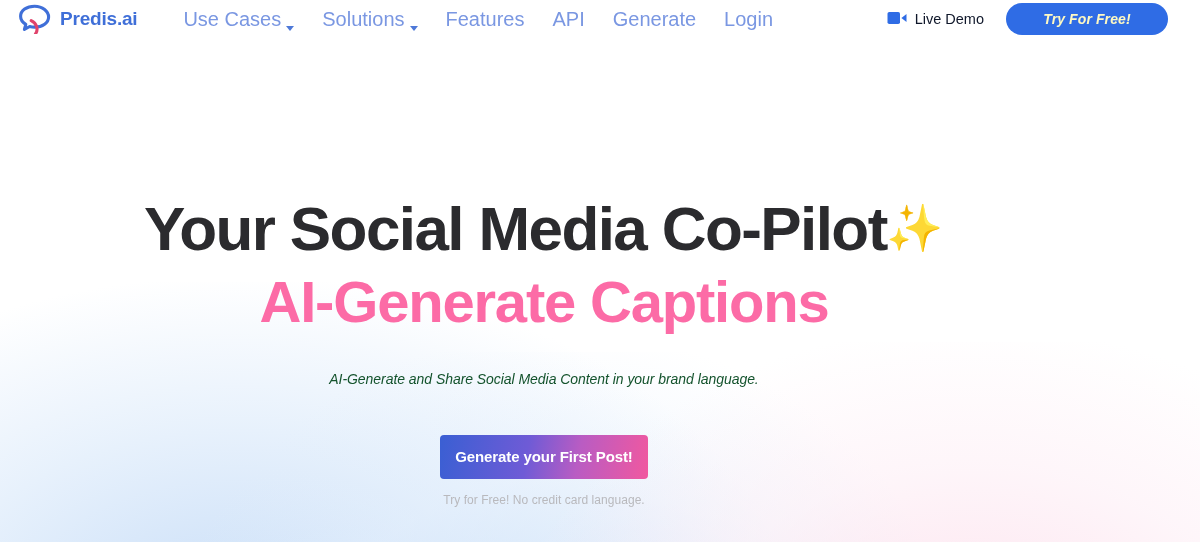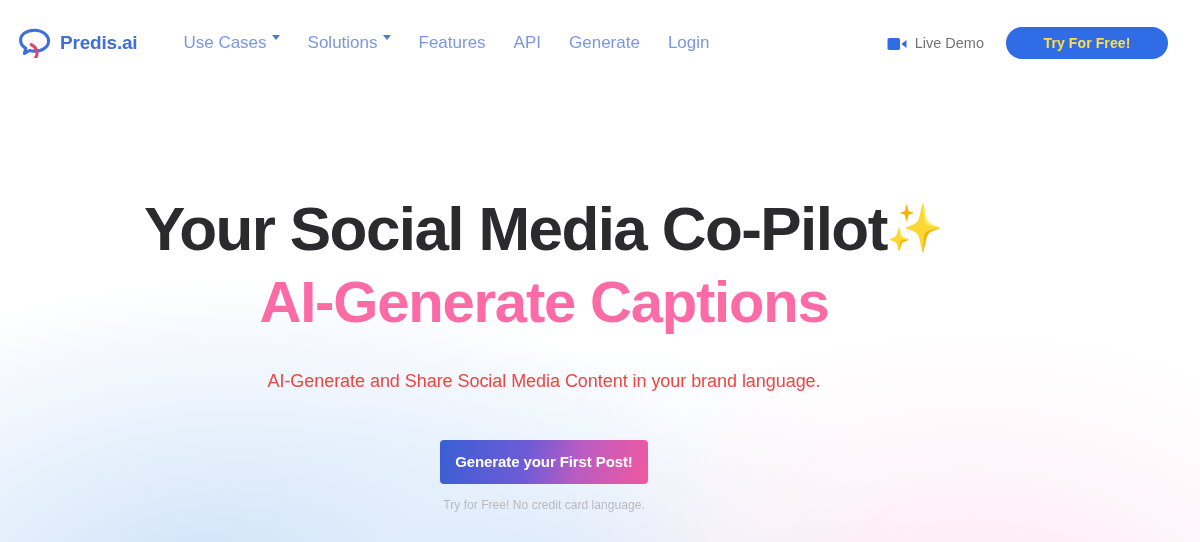--- a/index.html
+++ b/index.html
@@ -37,75 +37,75 @@
     background:radial-gradient(ellipse at 55% 85%, rgba(252,217,232,0.85) 0%, rgba(253,234,243,0.45) 45%, rgba(255,255,255,0) 74%);
     pointer-events:none;
   }
 
   
   .header {
     position:absolute; top:0; left:0;
     width:1200px; height:38px;
     display:flex; align-items:center;
     z-index:5;
-    margin-top:24px;
   }
 
   .brand {
     display:flex; align-items:center; gap:8px;
     margin-left:18px;
     text-decoration:none;
     cursor:pointer;
   }
   .brand-mark { width:34px; height:30px; display:block; flex:none; }
   .brand-name {
     font-size:19px; font-weight:700; letter-spacing:-0.2px;
     color:#3f6fd8;
   }
 
   .nav {
     display:flex; align-items:center;
     margin-left:46px;
     gap:28px;
   }
   .nav-item {
-    display:flex; align-items:flex-start; gap:5px;
-    font-size:17px; color:#7a97e2;
+    display:flex; align-items:flex-end; gap:5px;
+    font-size:20px; color:#7a97e2;
     cursor:pointer; white-space:nowrap;
   }
   .caret {
     width:0; height:0;
     border-left:4.5px solid transparent;
     border-right:4.5px solid transparent;
     border-top:5px solid #4e79d8;
     display:inline-block;
     margin-top:2px;
   }
 
   .header-right {
     margin-left:auto;
     display:flex; align-items:center; gap:22px;
     margin-right:32px;
   }
   .live-demo {
-    display:flex; align-items:flex-end; gap:8px;
-    font-size:14.5px; color:#737373;
+    display:flex; align-items:flex-start; gap:8px;
+    font-size:14.5px; color:#0f172a;
     cursor:pointer; white-space:nowrap;
   }
   .cam-icon { width:20px; height:14px; display:block; }
 
   .btn-try {
     display:flex; align-items:center; justify-content:center;
     width:162px; height:32px;
     border-radius:16px;
     background:#2f6ce5;
-    color:#fde047;
+    color:#fef9c3;
     font-size:14px; font-weight:600; letter-spacing:0.1px;
     border:none; cursor:pointer;
     font-family:"Liberation Sans", sans-serif;
+    font-style:italic;
   }
 
   
   .hero {
     position:absolute; top:0; left:0;
     width:1088px; height:542px;
     display:flex; flex-direction:column; align-items:center;
     z-index:3;
     pointer-events:none;
   }
@@ -129,24 +129,25 @@
     font-weight:800;
     letter-spacing:-1.2px;
     color:#fc6ba6;
     line-height:1.08;
     text-align:right;
     white-space:nowrap;
   }
 
   .subhead {
     margin-top:37px;
-    font-size:18px;
-    color:#ef4444;
+    font-size:14px;
+    color:#14532d;
     letter-spacing:-0.05px;
     text-align:center;
+    font-style:italic;
   }
 
   .btn-generate {
     margin-top:48px;
     width:208px; height:44px;
     border:none; border-radius:4px;
     background:linear-gradient(100deg, #3a5fd3 0%, #6f5bd6 42%, #b95cc3 66%, #f1589f 100%);
     color:#ffffff;
     font-size:15px; font-weight:700; letter-spacing:-0.1px;
     cursor:pointer;

